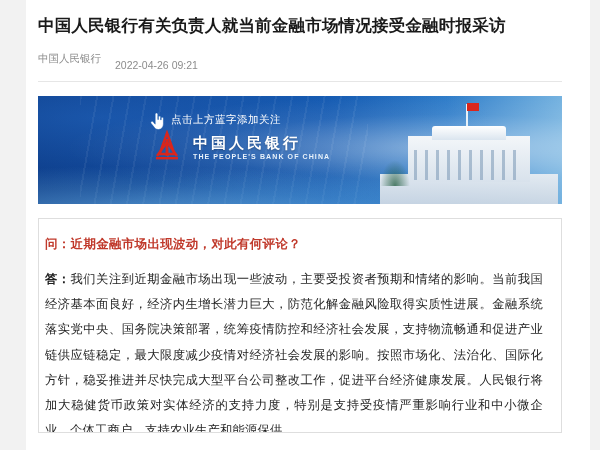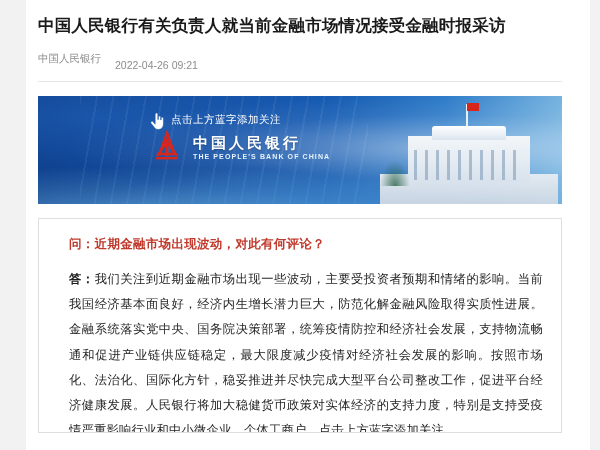--- a/index.html
+++ b/index.html
@@ -210,21 +210,21 @@
     color: #ffffff;
     letter-spacing: 0.5px;
   }
 
   
   .qa-card {
     margin: 14px 38px 0 38px;
     border: 1px solid #dedede;
     border-top: 1px solid #dedede;
     background: #fff;
-    padding: 16px 18px 14px 30px;
+    padding: 16px 18px 14px 6px;
     box-sizing: border-box;
     height: 215px;
     overflow: hidden;
   }
   .question {
     font-size: 12.5px;
     font-weight: bold;
     color: #c0392b;
     line-height: 1.5;
     margin: 0 0 13px 0;
@@ -311,15 +311,15 @@
         <span class="bank-names">
           <span class="bank-cn">中国人民银行</span>
           <span class="bank-en">THE PEOPLE'S BANK OF CHINA</span>
         </span>
       </div>
     </div>
   </div>
 
   <div class="qa-card">
     <p class="question">问：近期金融市场出现波动，对此有何评论？</p>
-    <p class="answer"><span class="lead">答：</span><span>我们关注到近期金融市场出现一些波动，主要受投资者预期和情绪的影响。当前我国经济基本面良好，经济内生增长潜力巨大，防范化解金融风险取得实质性进展。金融系统落实党中央、国务院决策部署，统筹疫情防控和经济社会发展，支持物流畅通和促进产业链供应链稳定，最大限度减少疫情对经济社会发展的影响。按照市场化、法治化、国际化方针，稳妥推进并尽快完成大型平台公司整改工作，促进平台经济健康发展。人民银行将加大稳健货币政策对实体经济的支持力度，特别是支持受疫情严重影响行业和中小微企业、个体工商户，点击上方蓝字添加关注</span></p>
+    <p class="answer"><span class="lead">答：</span><span>我们关注到近期金融市场出现一些波动，主要受投资者预期和情绪的影响。当前我国经济基本面良好，经济内生增长潜力巨大，防范化解金融风险取得实质性进展。金融系统落实党中央、国务院决策部署，统筹疫情防控和经济社会发展，支持物流畅通和促进产业链供应链稳定，最大限度减少疫情对经济社会发展的影响。按照市场化、法治化、国际化方针，稳妥推进并尽快完成大型平台公司整改工作，促进平台经济健康发展。人民银行将加大稳健货币政策对实体经济的支持力度，特别是支持受疫情严重影响行业和中小微企业、个体工商户，支持农业生产和能源保供</span></p>
   </div>
 </div>
 
 </body></html>

